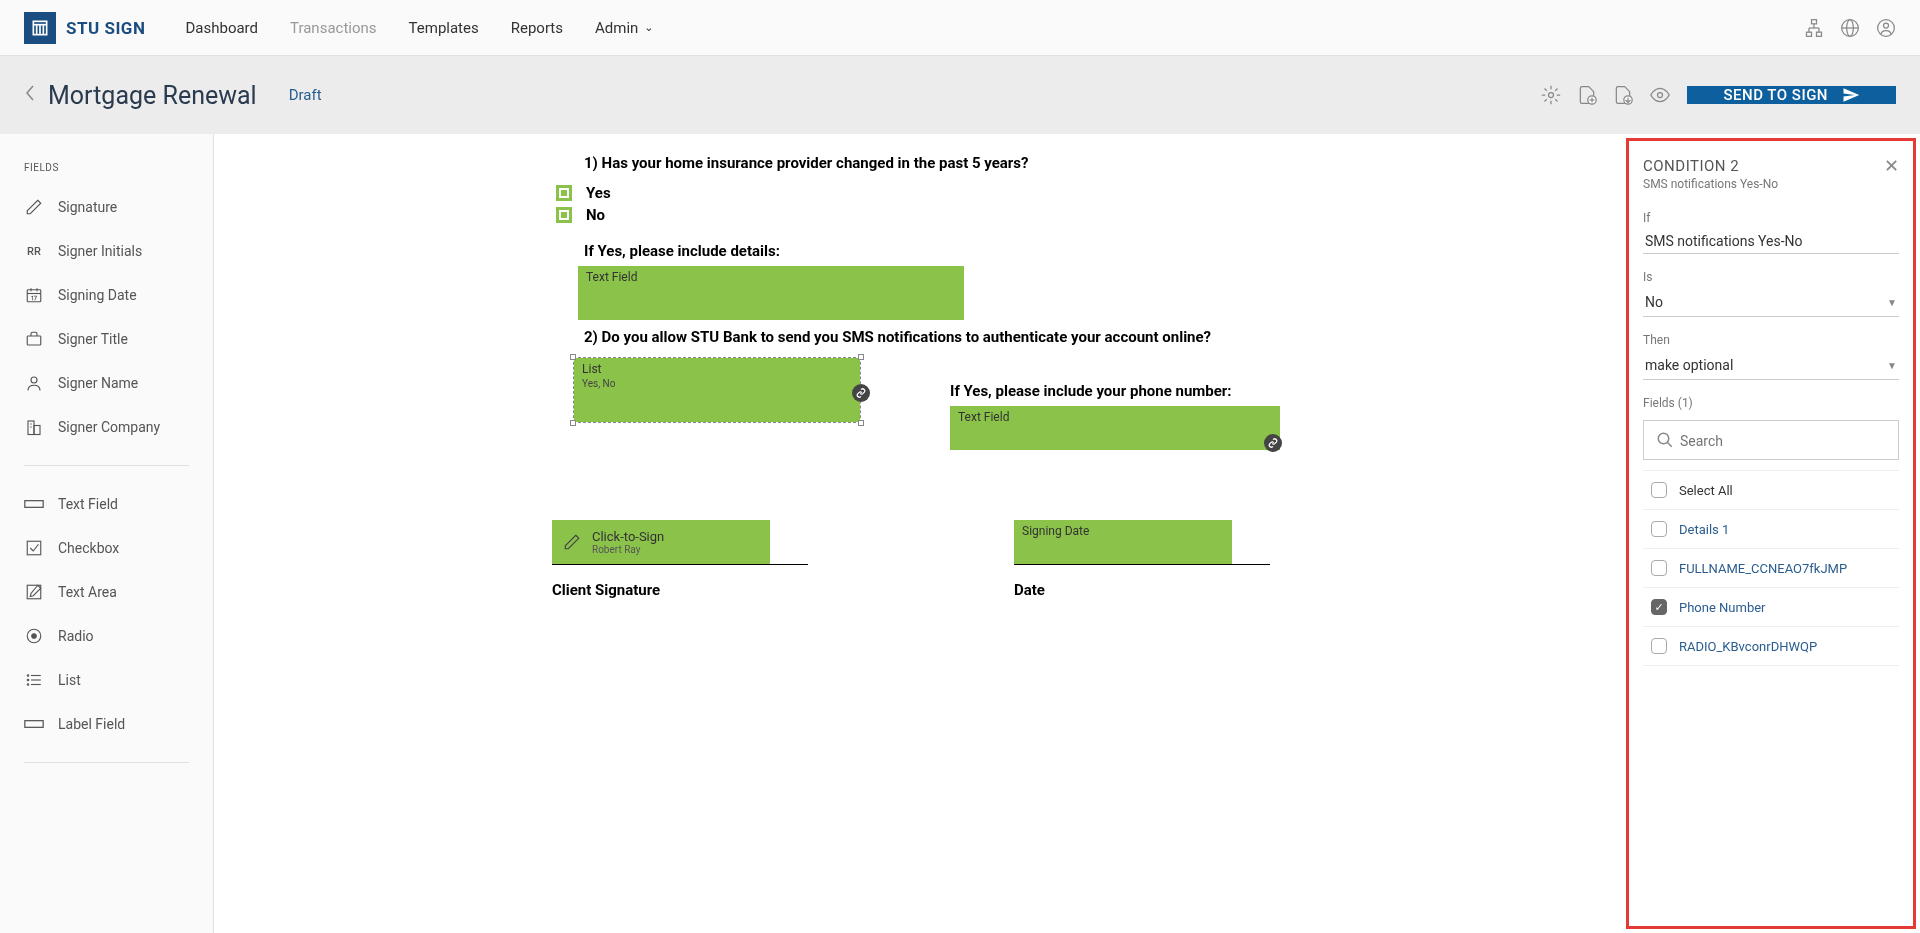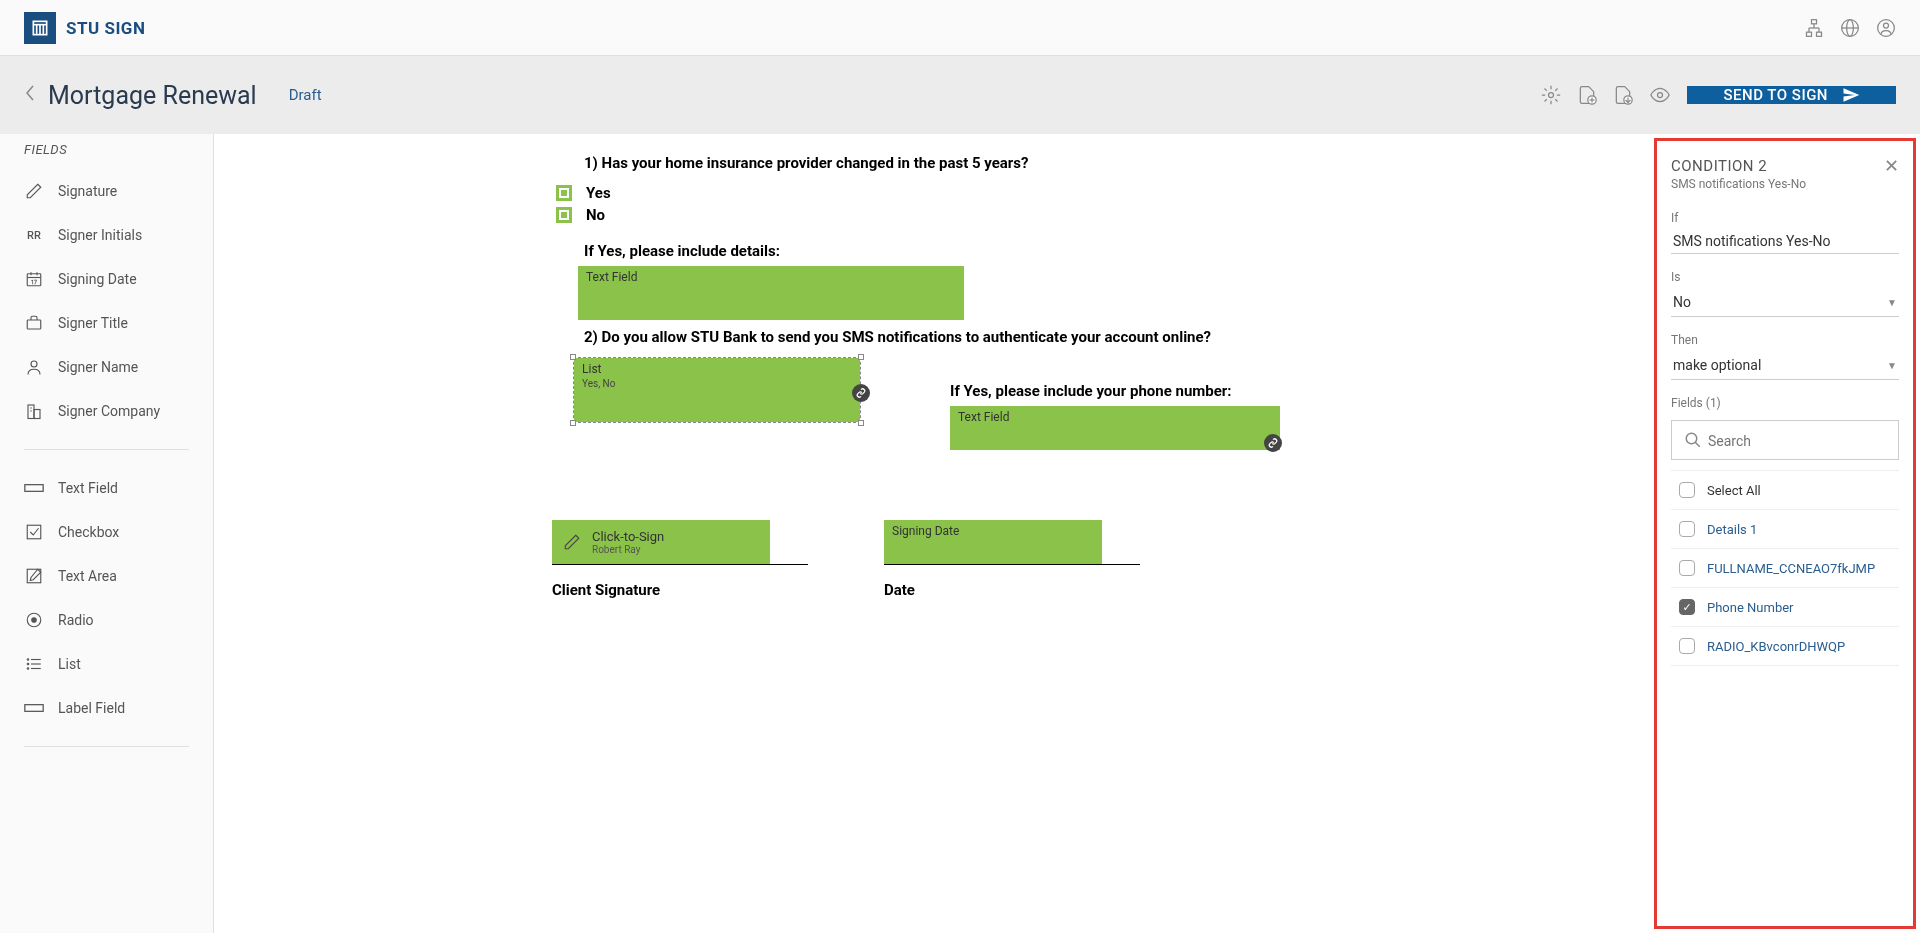--- a/index.html
+++ b/index.html
@@ -129,25 +129,24 @@
     }
     
     
     .sidebar {
       width: 214px;
       background: #fafafa;
       border-right: 1px solid #e0e0e0;
       overflow-y: auto;
     }
     .sidebar-header {
-      padding: 8px 24px 4px;
-      font-size: 13px;
+      padding: 28px 24px 4px;
+      font-size: 10px;
       color: #555;
       letter-spacing: 0.5px;
-      font-style: italic;
     }
     .sidebar-items {
       padding: 8px 0;
     }
     .sidebar-item {
       display: flex;
       align-items: center;
       gap: 14px;
       padding: 12px 24px;
       cursor: pointer;
@@ -254,20 +253,21 @@
     }
     .col2 .sub-label {
       margin-top: 24px;
     }
     .text-field-2 {
       width: 330px;
       height: 44px;
     }
     .signature-row {
       display: flex;
+      gap: 130px;
       margin-top: 70px;
       margin-left: -32px;
     }
     .sig-block {
       display: flex;
       flex-direction: column;
     }
     .click-sign {
       width: 218px;
       height: 44px;
@@ -301,21 +301,21 @@
       margin-top: 16px;
       font-size: 15px;
     }
     .signing-date-box {
       width: 218px;
       height: 44px;
     }
     
     
     .right-panel {
-      width: 262px;
+      width: 290px;
       background: white;
       border: 3px solid #e53935;
       padding: 16px 14px;
       overflow-y: auto;
       position: absolute;
       right: 4px;
       top: 138px;
       bottom: 4px;
     }
     .panel-header {
@@ -430,20 +430,30 @@
     <div class="logo-icon">
       <svg width="20" height="20" viewBox="0 0 24 24" fill="none" stroke="white" stroke-width="2">
           <rect x="4" y="4" width="16" height="16"></rect>
           <line x1="8" y1="8" x2="8" y2="20"></line>
           <line x1="12" y1="8" x2="12" y2="20"></line>
           <line x1="16" y1="8" x2="16" y2="20"></line>
           <line x1="4" y1="8" x2="20" y2="8"></line>
         </svg>
     </div>
     <span class="logo-text">STU SIGN</span>
+  </div>
+  <div class="nav-items">
+    <div class="nav-item">Dashboard</div>
+    <div class="nav-item active">Transactions</div>
+    <div class="nav-item">Templates</div>
+    <div class="nav-item">Reports</div>
+    <div class="nav-item">
+      <span>Admin</span>
+      <span class="chevron">⌄</span>
+    </div>
   </div>
   <div class="nav-right">
     <svg class="nav-icon" viewBox="0 0 24 24" fill="none" stroke="currentColor" stroke-width="1.5">
         <rect x="9" y="2" width="6" height="5"></rect>
         <rect x="3" y="17" width="6" height="5"></rect>
         <rect x="15" y="17" width="6" height="5"></rect>
         <line x1="12" y1="7" x2="12" y2="12"></line>
         <line x1="6" y1="17" x2="6" y2="12"></line>
         <line x1="18" y1="17" x2="18" y2="12"></line>
         <line x1="6" y1="12" x2="18" y2="12"></line>

